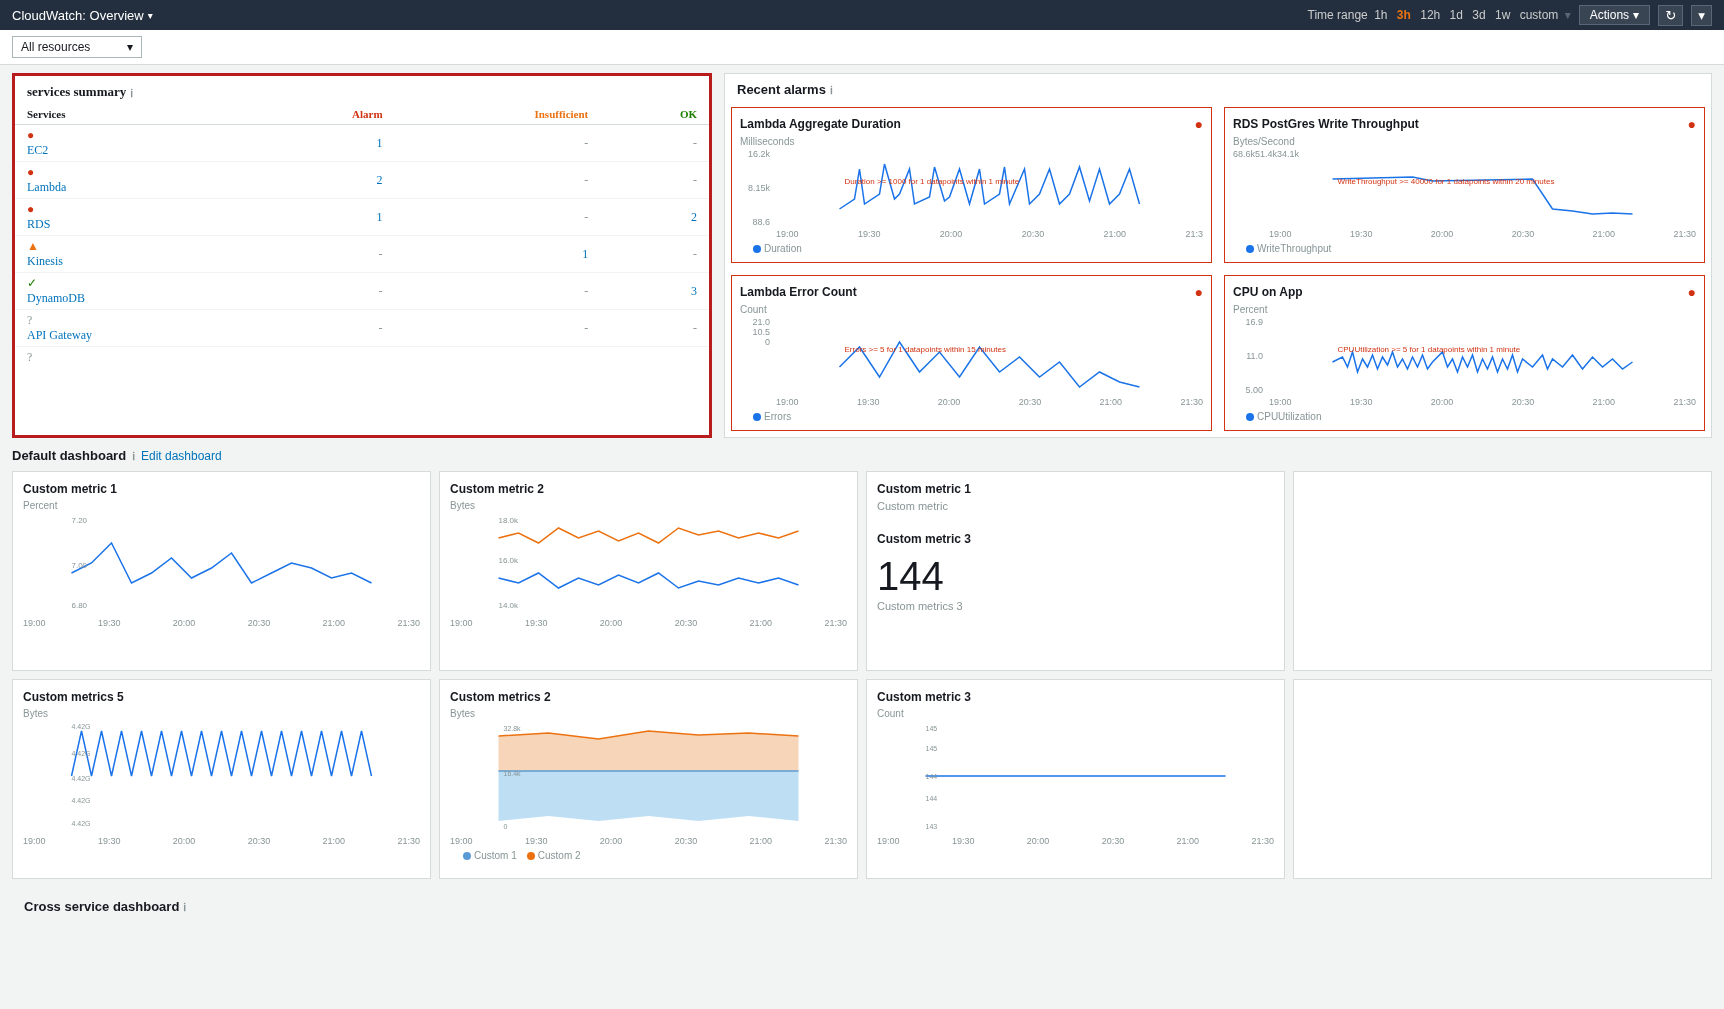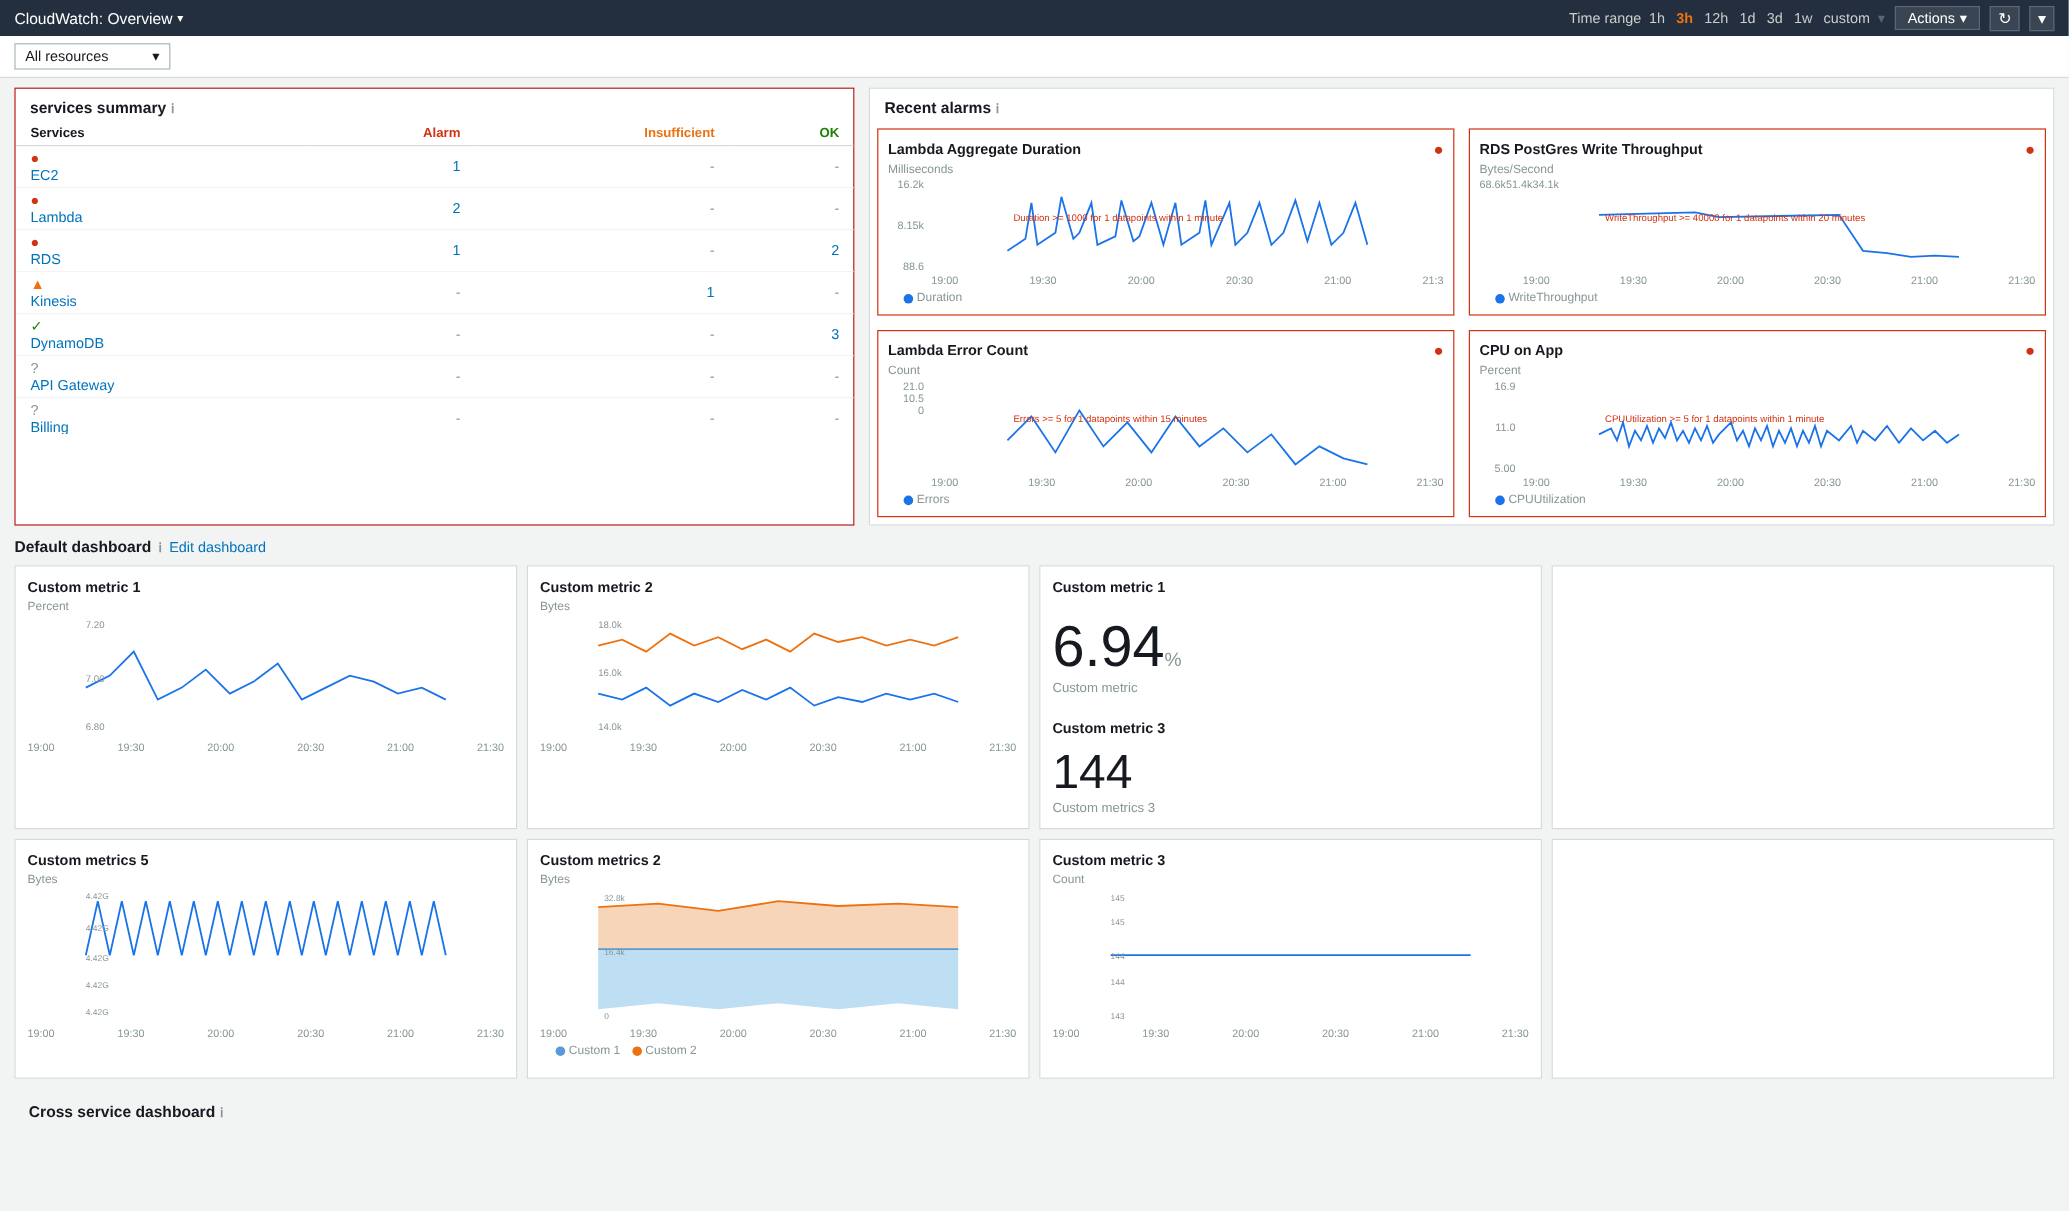--- a/index.html
+++ b/index.html
@@ -59,23 +59,24 @@
     .main-content { padding: 8px 12px; }
 
     
     .services-section {
       display: flex;
       gap: 12px;
       margin-bottom: 10px;
     }
     .services-panel {
       background: #fff;
-      border: 1px solid #b91c1c;
+      border: 3px solid #b91c1c;
       width: 700px;
       min-width: 700px;
+      font-family: Liberation Serif, serif;
     }
     .panel-title {
       font-size: 13px;
       font-weight: 600;
       padding: 8px 12px 4px;
       display: flex; align-items: center; gap: 4px;
     }
     .info-icon {
       color: #879596;
       font-size: 11px;
@@ -493,23 +494,20 @@
             <span>19:30</span>
             <span>20:00</span>
             <span>20:30</span>
             <span>21:00</span>
             <span>21:30</span>
         </div>
       </div>
 
       <div style="background:#fff;border:1px solid #d5dbdb;padding:10px;">
         <div class="dash-card-title">Custom metric 1</div>
-        <div style="margin-top:20px;">
-          <span class="metric-big">6.94</span><span class="metric-unit">%</span>
-        </div>
         <div class="metric-label">Custom metric</div>
         <div style="margin-top:20px;">
           <div class="dash-card-title">Custom metric 3</div>
           <div style="margin-top:10px;">
             <span class="metric-medium">144</span>
           </div>
           <div class="metric-label">Custom metrics 3</div>
         </div>
       </div>
 

